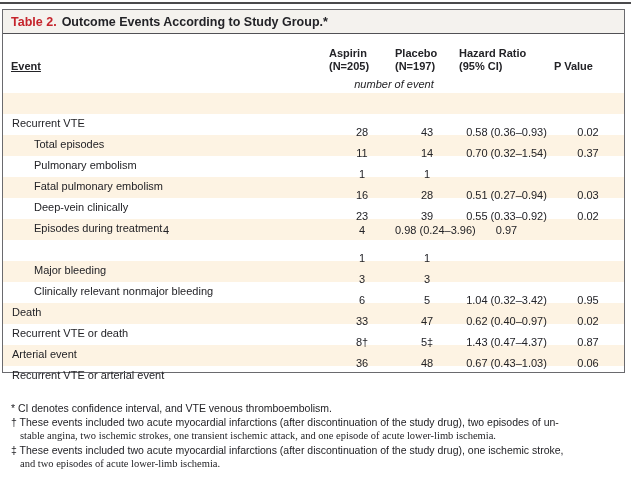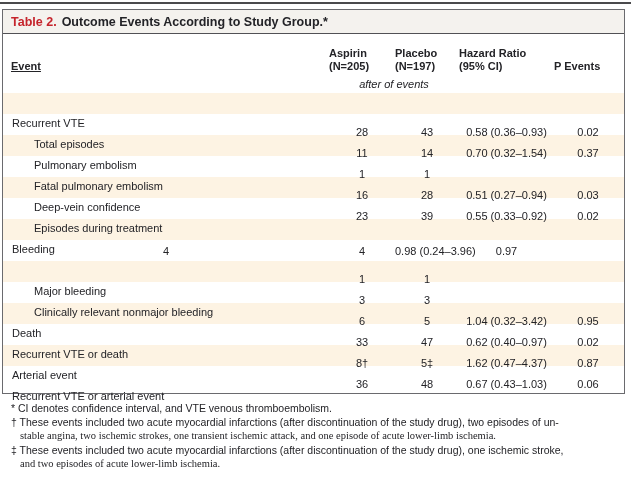--- a/index.html
+++ b/index.html
@@ -96,25 +96,25 @@
         <div>(N=205)</div>
       </div>
       <div class="col-head">
         <div>Placebo</div>
         <div>(N=197)</div>
       </div>
       <div class="col-head">
         <div>Hazard Ratio</div>
         <div>(95% CI)</div>
       </div>
-      <div class="col-head">P Events</div>
+      <div class="col-head">P Value</div>
     </div>
 
     <div class="grid units-row">
-      <div class="units-note">after of events</div>
+      <div class="units-note">number of event</div>
     </div>
 
     <div class="tbody">
 
       <div class="grid row">
         <div class="cell-label">Recurrent VTE</div>
         <div class="cell-num"></div>
         <div class="cell-num"></div>
         <div class="cell-num"></div>
         <div class="cell-num"></div>
@@ -138,42 +138,35 @@
 
       <div class="grid row">
         <div class="cell-label indent">Fatal pulmonary embolism</div>
         <div class="cell-num">1</div>
         <div class="cell-num">1</div>
         <div class="cell-num"></div>
         <div class="cell-num"></div>
       </div>
 
       <div class="grid row">
-        <div class="cell-label indent">Deep-vein confidence</div>
+        <div class="cell-label indent">Deep-vein clinically</div>
         <div class="cell-num">16</div>
         <div class="cell-num">28</div>
         <div class="cell-num">0.51 (0.27–0.94)</div>
         <div class="cell-num">0.03</div>
       </div>
 
       <div class="grid row">
         <div class="cell-label indent">Episodes during treatment</div>
         <div class="cell-num">23</div>
         <div class="cell-num">39</div>
         <div class="cell-num">0.55 (0.33–0.92)</div>
         <div class="cell-num">0.02</div>
       </div>
 
-      <div class="grid row">
-        <div class="cell-label">Bleeding</div>
-        <div class="cell-num"></div>
-        <div class="cell-num"></div>
-        <div class="cell-num"></div>
-        <div class="cell-num"></div>
-      </div>
 
       <div class="grid row">
         <div class="cell-num">4</div>
         <div class="cell-num">4</div>
         <div class="cell-num">0.98 (0.24–3.96)</div>
         <div class="cell-num">0.97</div>
       </div>
 
       <div class="grid row">
         <div class="cell-label indent">Major bleeding</div>
@@ -204,21 +197,21 @@
         <div class="cell-num">33</div>
         <div class="cell-num">47</div>
         <div class="cell-num">0.62 (0.40–0.97)</div>
         <div class="cell-num">0.02</div>
       </div>
 
       <div class="grid row">
         <div class="cell-label">Arterial event</div>
         <div class="cell-num">8†</div>
         <div class="cell-num">5‡</div>
-        <div class="cell-num">1.62 (0.47–4.37)</div>
+        <div class="cell-num">1.43 (0.47–4.37)</div>
         <div class="cell-num">0.87</div>
       </div>
 
       <div class="grid row">
         <div class="cell-label">Recurrent VTE or arterial event</div>
         <div class="cell-num">36</div>
         <div class="cell-num">48</div>
         <div class="cell-num">0.67 (0.43–1.03)</div>
         <div class="cell-num">0.06</div>
       </div>

